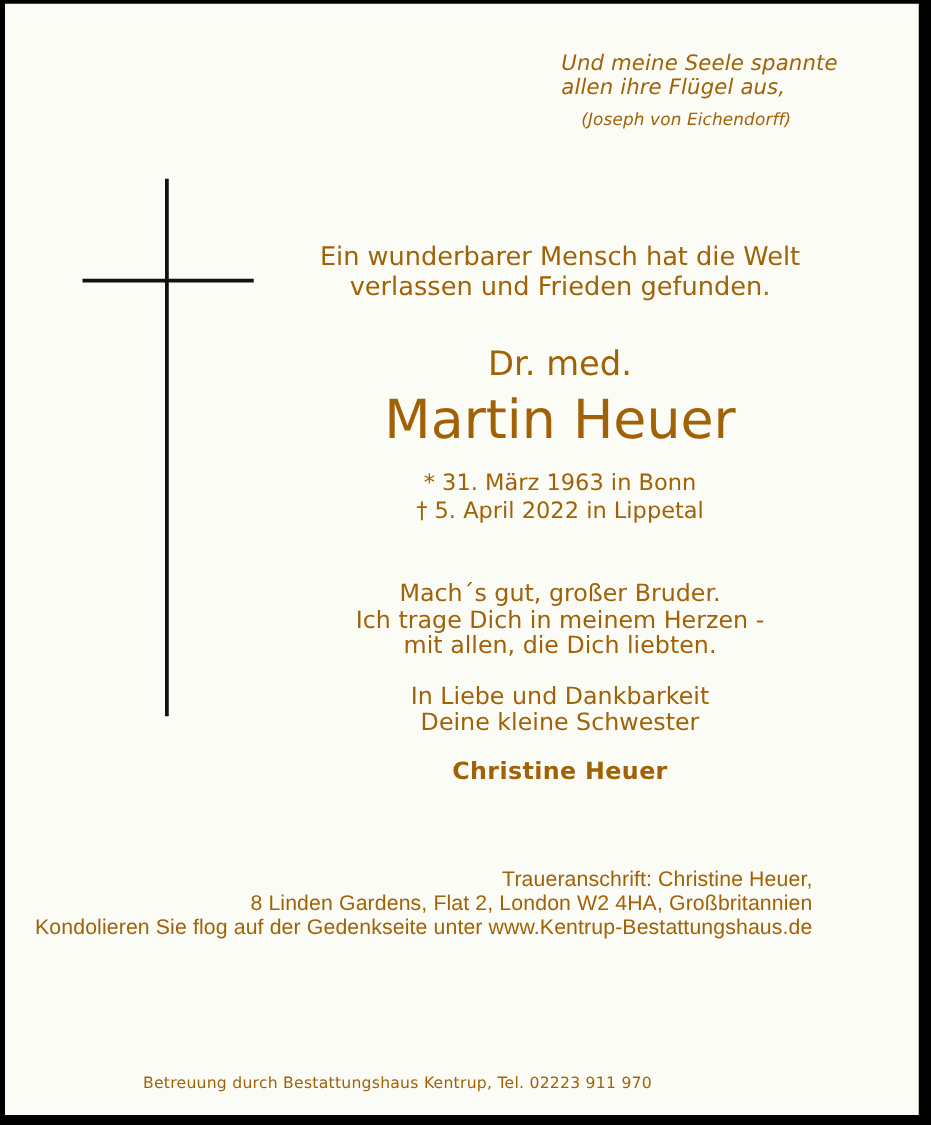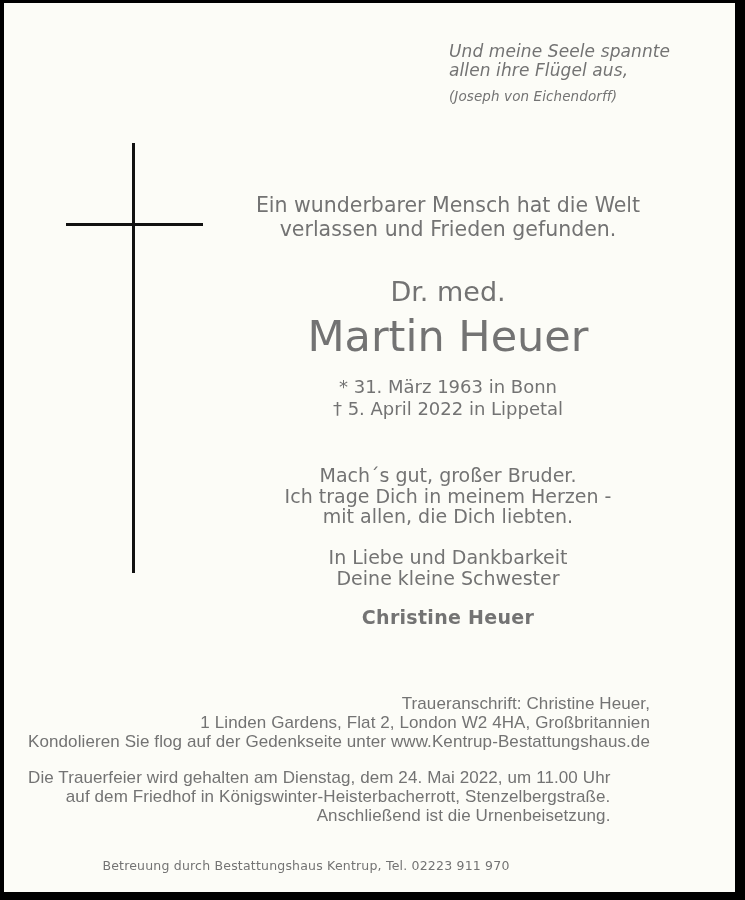--- a/index.html
+++ b/index.html
@@ -12,36 +12,37 @@
     position: relative;
     width: 745px; height: 900px;
     box-sizing: border-box;
     background: #fcfcf7;
     border-style: solid;
     border-color: #000000;
     border-top-width: 3px;
     border-left-width: 4px;
     border-right-width: 10px;
     border-bottom-width: 8px;
-    color: #737373;
+    color: #a16207;
     overflow: hidden;
   }
   .abs { position: absolute; }
 
   
   .quote {
     left: 445px; top: 39px;
     font-style: italic;
     font-size: 17px; line-height: 19px;
     letter-spacing: 0.1px;
     white-space: nowrap;
   }
   .quote-attribution {
     margin-top: 7px;
     font-size: 13.5px;
+    margin-left: 16px;
   }
 
   
   .cross-upright {
     left: 128px; top: 140px;
     width: 3px; height: 430px;
     background: #111111;
   }
   .cross-crossbar {
     left: 62px; top: 220px;
@@ -67,21 +68,21 @@
     font-size: 17px; line-height: 19px;
     letter-spacing: 0.1px;
     white-space: nowrap;
     text-align: right;
   }
   .condolence { top: 691px; }
   .funeral    { top: 765px; }
 
   
   .footer {
-    left: 4px; top: 855px; width: 596px;
+    left: 16px; top: 855px; width: 596px;
     text-align: center;
     font-size: 12.5px;
     letter-spacing: 0.2px;
     white-space: nowrap;
   }
 </style>
 </head>
 <body>
 
 <div class="page">
@@ -118,25 +119,20 @@
 
   <div class="abs col closing">
     <div>In Liebe und Dankbarkeit</div>
     <div>Deine kleine Schwester</div>
   </div>
 
   <div class="abs col signature">Christine Heuer</div>
 
   <div class="abs smallblock condolence">
     <div>Traueranschrift: Christine Heuer,</div>
-    <div>1 Linden Gardens, Flat 2, London W2 4HA, Großbritannien</div>
+    <div>8 Linden Gardens, Flat 2, London W2 4HA, Großbritannien</div>
     <div>Kondolieren Sie flog auf der Gedenkseite unter www.Kentrup-Bestattungshaus.de</div>
   </div>
 
-  <div class="abs smallblock funeral">
-    <div>Die Trauerfeier wird gehalten am Dienstag, dem 24. Mai 2022, um 11.00 Uhr</div>
-    <div>auf dem Friedhof in Königswinter-Heisterbacherrott, Stenzelbergstraße.</div>
-    <div>Anschließend ist die Urnenbeisetzung.</div>
-  </div>
 
   <div class="abs footer">Betreuung durch Bestattungshaus Kentrup, Tel. 02223 911 970</div>
 
 </div>
 
 </body></html>

